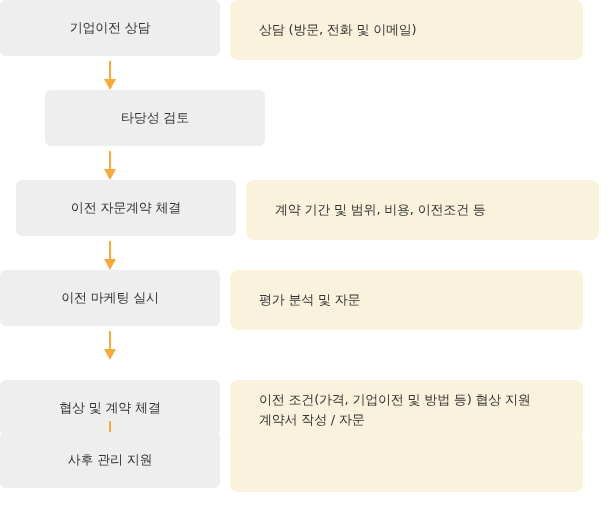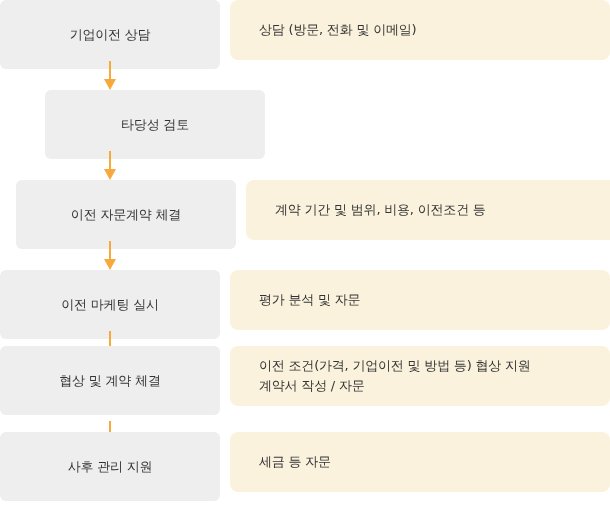--- a/index.html
+++ b/index.html
@@ -19,35 +19,35 @@
       position: absolute;
       left: 0;
       width: 610px;
       height: 60px;
     }
     .step-box {
       position: absolute;
       left: 0;
       top: 0;
       width: 220px;
-      height: 69px;
+      height: 56px;
       background: #eeeeee;
       border-radius: 6px;
       display: flex;
       align-items: center;
       justify-content: center;
       font-size: 13px;
       letter-spacing: -0.2px;
       color: #333333;
     }
     .desc-box {
       position: absolute;
       left: 230px;
       top: 0;
-      width: 380px;
+      width: 353px;
       height: 60px;
       background: #faf2dc;
       border-radius: 8px;
       box-sizing: border-box;
       padding-left: 29px;
       display: flex;
       flex-direction: column;
       justify-content: center;
       font-size: 13px;
       line-height: 20px;
@@ -112,36 +112,35 @@
     </div>
     <div class="desc-box">
       <span class="desc-line">평가 분석 및 자문</span>
     </div>
   </div>
   <svg class="arrow" style="top:331px;" viewBox="0 0 12 29">
     <rect x="5" y="0" width="2" height="20" fill="#f7a93b"></rect>
     <polygon points="0,18 12,18 6,29" fill="#f7a93b"></polygon>
   </svg>
 
-  <div class="row" style="top:346px;">
+  <div class="row" style="top:380px;">
     <div class="step-box">
       <span>협상 및 계약 체결</span>
     </div>
     <div class="desc-box">
       <span class="desc-line">이전 조건(가격, 기업이전 및 방법 등) 협상 지원</span>
       <span class="desc-line">계약서 작성 / 자문</span>
     </div>
   </div>
   <svg class="arrow" style="top:421px;" viewBox="0 0 12 29">
     <rect x="5" y="0" width="2" height="20" fill="#f7a93b"></rect>
     <polygon points="0,18 12,18 6,29" fill="#f7a93b"></polygon>
   </svg>
 
   <div class="row" style="top:432px;">
     <div class="step-box">
       <span>사후 관리 지원</span>
     </div>
     <div class="desc-box">
-      <span class="desc-line">세금 등 자문</span>
     </div>
   </div>
 
 </div>
 
 </body></html>

